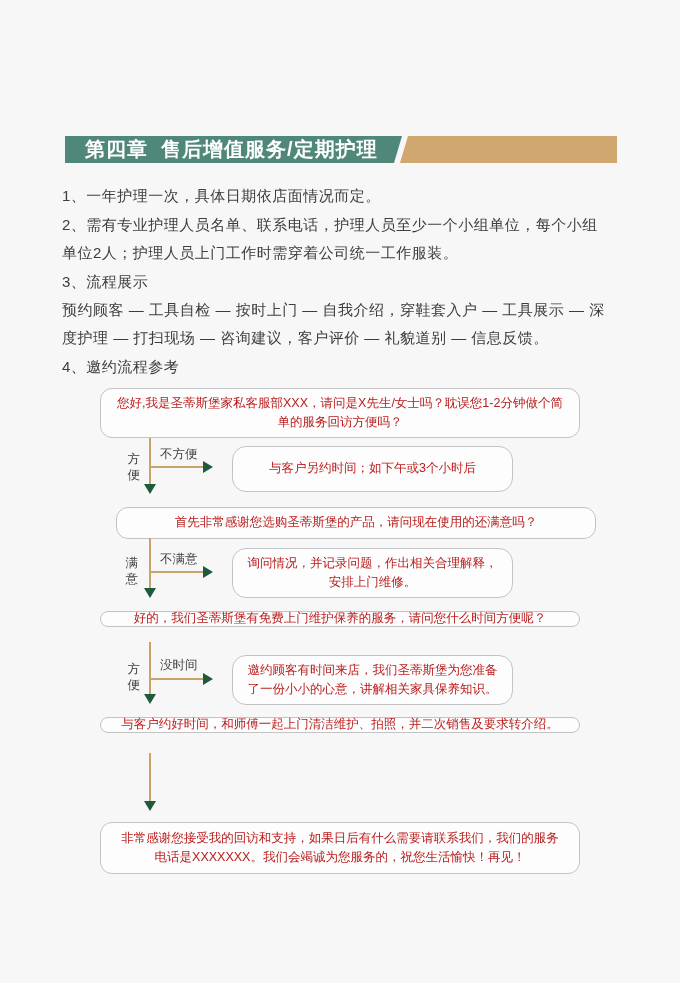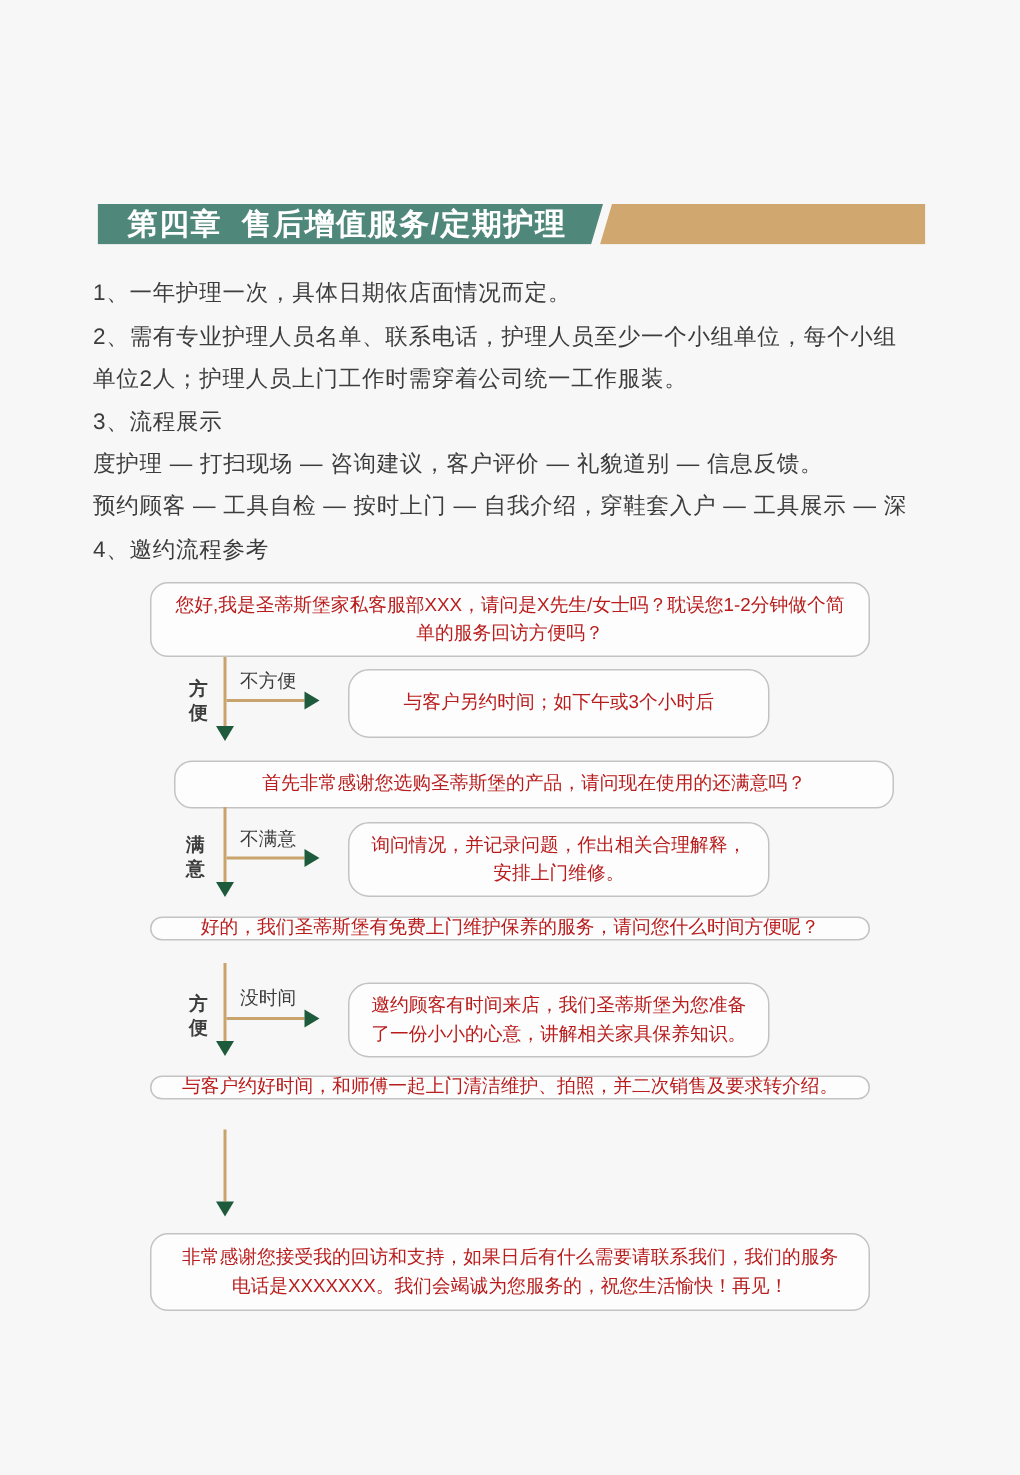--- a/index.html
+++ b/index.html
@@ -81,21 +81,21 @@
   .head-right{
     position:absolute;left:203px;width:0;height:0;
     border-top:6px solid transparent;border-bottom:6px solid transparent;
     border-left:10px solid #1e5a3c;
   }
   #head-r1{top:461px;}
   #head-r2{top:566px;}
   #head-r3{top:673px;}
 
   .branch-label{position:absolute;font-size:12.5px;color:#3d3d3d;}
-  .vlabel{width:14px;line-height:16px;word-break:break-all;text-align:left;font-weight:bold;}
+  .vlabel{width:14px;line-height:16px;word-break:break-all;text-align:right;}
   #lbl-down-1{left:126px;top:451px;}
   #lbl-right-1{left:160px;top:446px;}
   #lbl-down-2{left:124px;top:555px;}
   #lbl-right-2{left:160px;top:551px;}
   #lbl-down-3{left:126px;top:661px;}
   #lbl-right-3{left:160px;top:657px;}
 </style>
 </head>
 <body>
 
@@ -110,22 +110,22 @@
     <span class="line">1、一年护理一次，具体日期依店面情况而定。</span>
   </div>
   <div class="para" id="para-2">
     <span class="line">2、需有专业护理人员名单、联系电话，护理人员至少一个小组单位，每个小组</span>
     <span class="line">单位2人；护理人员上门工作时需穿着公司统一工作服装。</span>
   </div>
   <div class="para" id="para-3">
     <span class="line">3、流程展示</span>
   </div>
   <div class="para" id="para-4">
+    <span class="line">预约顾客 — 工具自检 — 按时上门 — 自我介绍，穿鞋套入户 — 工具展示 — 深</span>
     <span class="line">度护理 — 打扫现场 — 咨询建议，客户评价 — 礼貌道别 — 信息反馈。</span>
-    <span class="line">预约顾客 — 工具自检 — 按时上门 — 自我介绍，穿鞋套入户 — 工具展示 — 深</span>
   </div>
   <div class="para" id="para-5">
     <span class="line">4、邀约流程参考</span>
   </div>
 
   <div class="flow-box flow-main" id="box-a">您好,我是圣蒂斯堡家私客服部XXX，请问是X先生/女士吗？耽误您1-2分钟做个简单的服务回访方便吗？</div>
 
   <div class="vline" id="vline-1"></div>
   <div class="head-down" id="head-d1"></div>
   <div class="hline" id="hline-1"></div>

